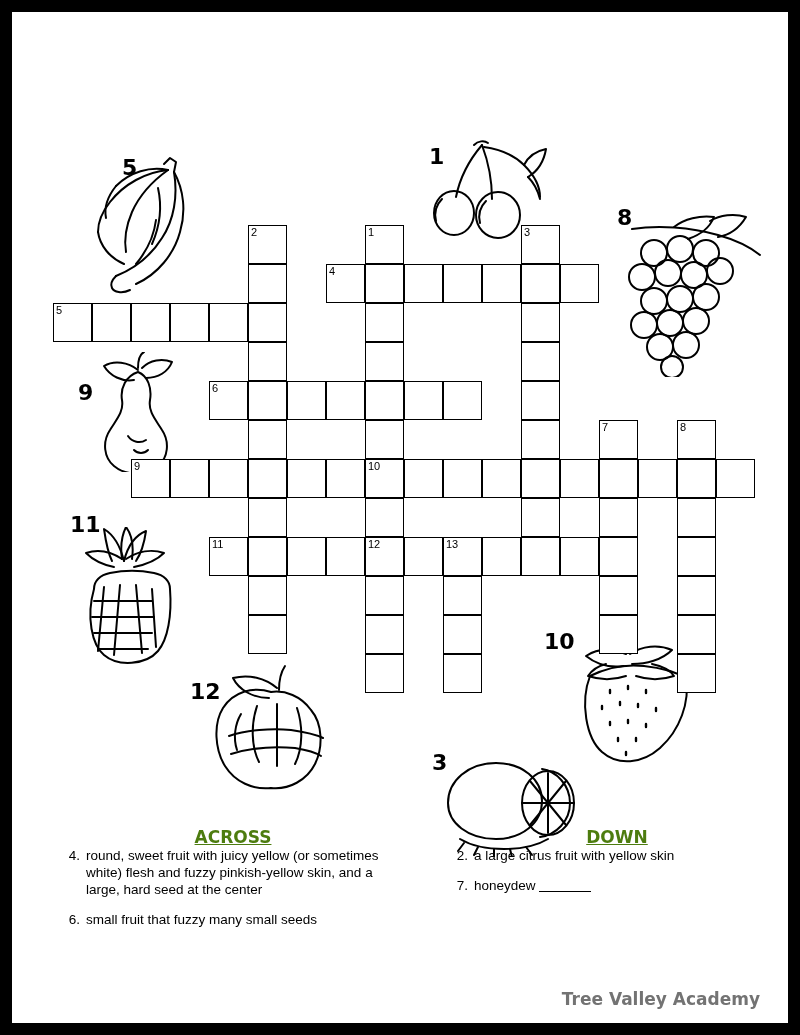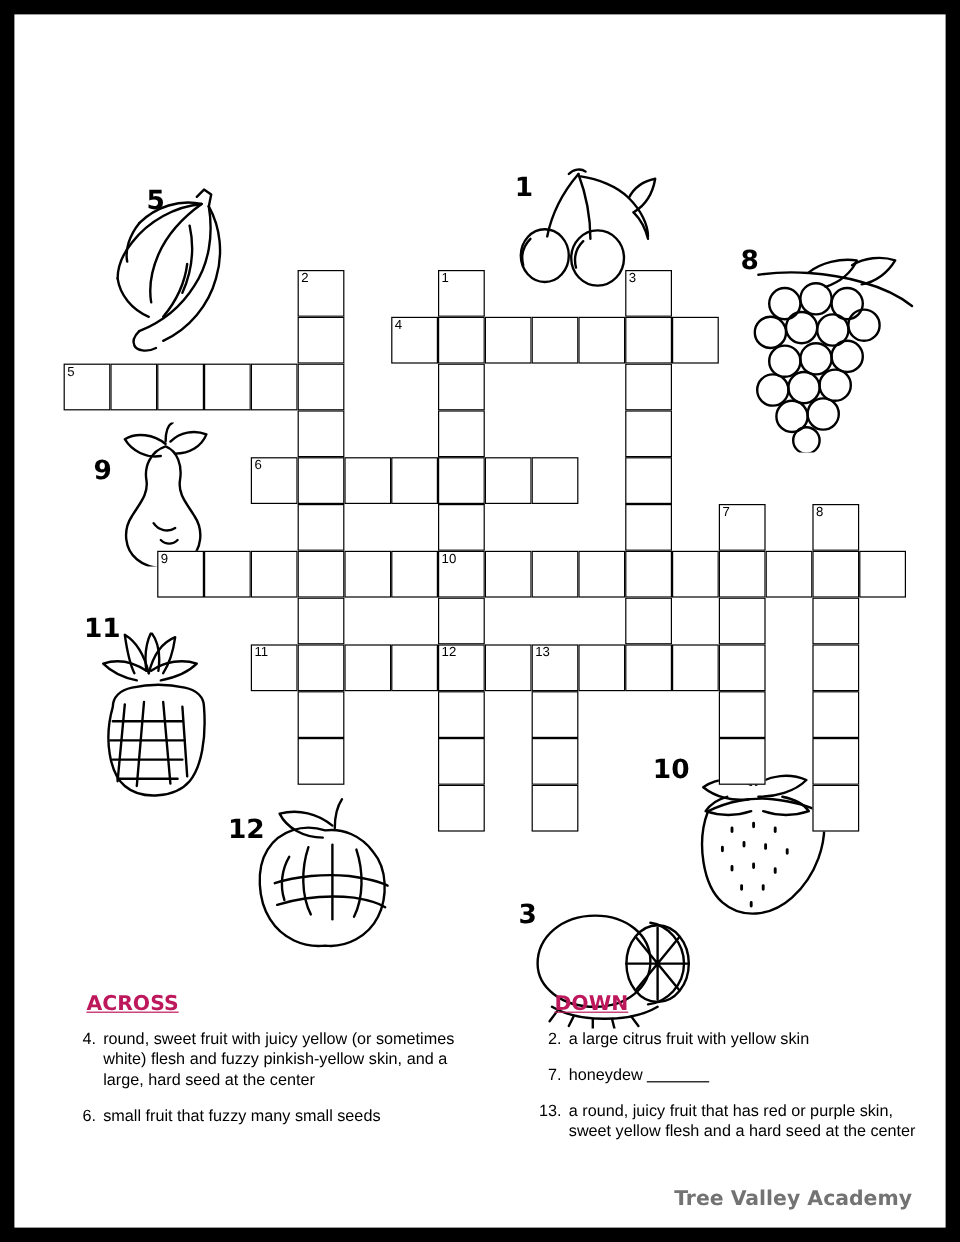--- a/index.html
+++ b/index.html
@@ -95,22 +95,22 @@
     position: absolute;
     top: 0;
   }
   .clue-col.across { left: 42px; width: 340px; }
   .clue-col.down { left: 430px; width: 330px; }
   .clue-head {
     font-family: "DejaVu Sans", sans-serif;
     font-weight: bold;
     font-size: 17px;
     text-decoration: underline;
-    margin-bottom: 10px;
-    color: #be185d;
+    text-align: center;
+    color: #4d7c0f;
   }
   .clue-col.across .clue-head { margin-left: 18px; }
   .clue-col.down .clue-head { margin-left: 20px; }
   .clue-item {
     display: flex;
     font-size: 13.5px;
     line-height: 17px;
     color: #000;
     margin-bottom: 13px;
   }
@@ -400,21 +400,17 @@
     <div class="clue-col down">
       <div class="clue-head">DOWN</div>
       <div class="clue-item">
         <div class="clue-num">2.</div>
         <div class="clue-text">a large citrus fruit with yellow skin</div>
       </div>
       <div class="clue-item">
         <div class="clue-num">7.</div>
         <div class="clue-text"><span>honeydew </span><span class="blank-line"></span></div>
       </div>
-      <div class="clue-item">
-        <div class="clue-num">13.</div>
-        <div class="clue-text">a round, juicy fruit that has red or purple skin, sweet yellow flesh and a hard seed at the center</div>
-      </div>
     </div>
   </div>
 
   <div class="footer-brand">Tree Valley Academy</div>
 </div>
 
 </body></html>

